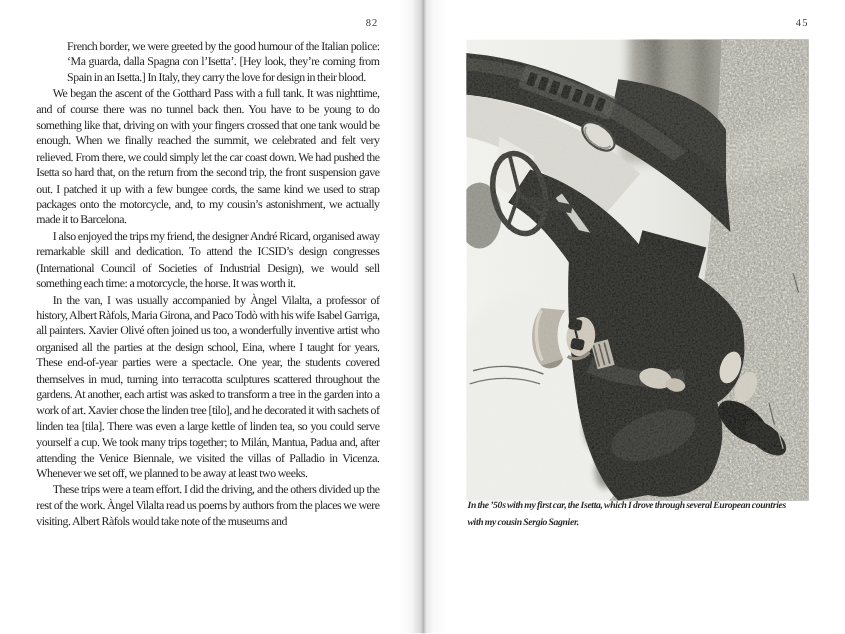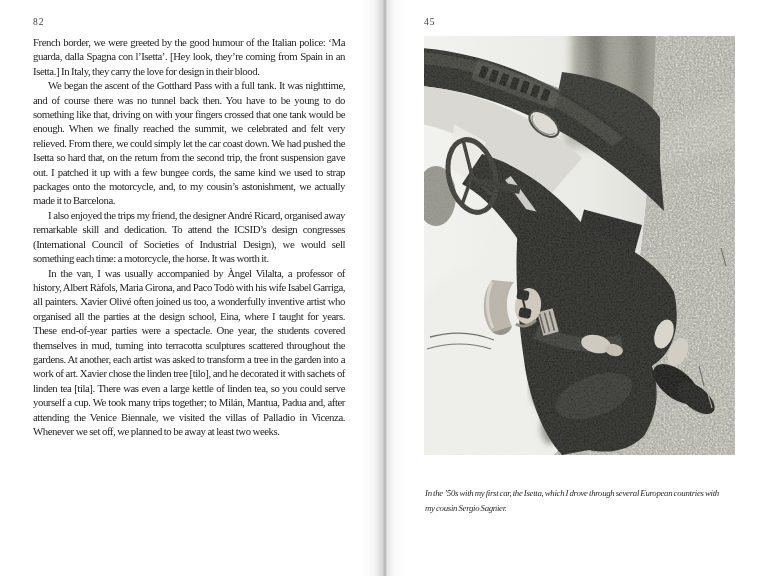--- a/index.html
+++ b/index.html
@@ -4,40 +4,40 @@
 <style>
   html,body{margin:0;padding:0;}
   body{
     width:768px;height:576px;position:relative;overflow:hidden;
     background:#ffffff;
     font-family:"Liberation Serif", serif;
   }
   .spread{position:absolute;inset:0;}
   .pagenum{
     position:absolute;top:17px;font-size:9.5px;color:#3a3a3a;
-    letter-spacing:1px;text-align:left;width:311px;
+    letter-spacing:1px;text-align:right;width:311px;
   }
   .pagenum.left{left:33px;}
   .pagenum.right{left:424px;}
   .body-text{
     position:absolute;left:33px;top:35px;width:312px;
     font-size:10.8px;line-height:14.4px;color:#1f1f1f;
     text-align:justify;letter-spacing:-0.45px;word-spacing:-0.3px;
     hyphens:auto;-webkit-hyphens:auto;
   }
   .body-text p{margin:0;text-indent:15px;}
-  .body-text p.no-indent{text-indent:0;}
+  .body-text p.no-indent{text-indent:0;margin-left:28px;}
   .photo-wrap{
     position:absolute;left:424px;top:36px;width:311px;height:419px;margin:0;
   }
   .photo-wrap svg{display:block;}
   .caption{
-    position:absolute;left:425px;top:486px;width:302px;
+    position:absolute;left:425px;top:452px;width:302px;
     font-style:italic;font-size:8.8px;line-height:15.2px;color:#2b2b2b;
-    letter-spacing:-0.3px;word-spacing:-0.6px;
+    letter-spacing:-0.3px;word-spacing:-0.6px;font-weight:bold;
   }
   .gutter{
     position:absolute;left:362px;top:0;width:44px;height:576px;pointer-events:none;
     background:linear-gradient(90deg,
       rgba(140,140,140,0) 0%,
       rgba(140,140,140,0.08) 28%,
       rgba(110,110,110,0.28) 47%,
       rgba(75,75,75,0.42) 52%,
       rgba(140,140,140,0.20) 58%,
       rgba(185,185,185,0.08) 74%,
@@ -49,20 +49,21 @@
 
 <div class="spread">
 
   <section>
     <div class="pagenum left">82</div>
     <div class="body-text">
       <p class="no-indent">French border, we were greeted by the good humour of the Italian police: ‘Ma guarda, dalla Spagna con l’Isetta’. [Hey look, they’re coming from Spain in an Isetta.] In Italy, they carry the love for design in their blood.</p>
       <p>We began the ascent of the Gotthard Pass with a full tank. It was nighttime, and of course there was no tunnel back then. You have to be young to do something like that, driving on with your fingers crossed that one tank would be enough. When we finally reached the summit, we celebrated and felt very relieved. From there, we could simply let the car coast down. We had pushed the Isetta so hard that, on the return from the second trip, the front suspension gave out. I patched it up with a few bungee cords, the same kind we used to strap packages onto the motorcycle, and, to my cousin’s astonishment, we actually made it to Barcelona.</p>
       <p>I also enjoyed the trips my friend, the designer André Ricard, organised away remarkable skill and dedication. To attend the ICSID’s design congresses (International Council of Societies of Industrial Design), we would sell something each time: a motorcycle, the horse. It was worth it.</p>
       <p>In the van, I was usually accompanied by Àngel Vilalta, a professor of history, Albert Ràfols, Maria Girona, and Paco Todò with his wife Isabel Garriga, all painters. Xavier Olivé often joined us too, a wonderfully inventive artist who organised all the parties at the design school, Eina, where I taught for years. These end-of-year parties were a spectacle. One year, the students covered themselves in mud, turning into terracotta sculptures scattered throughout the gardens. At another, each artist was asked to transform a tree in the garden into a work of art. Xavier chose the linden tree [tilo], and he decorated it with sachets of linden tea [tila]. There was even a large kettle of linden tea, so you could serve yourself a cup. We took many trips together; to Milán, Mantua, Padua and, after attending the Venice Biennale, we visited the villas of Palladio in Vicenza. Whenever we set off, we planned to be away at least two weeks.</p>
+      <p>These trips were a team effort. I did the driving, and the others divided up the rest of the work. Àngel Vilalta read us poems by authors from the places we were visiting. Albert Ràfols would take note of the museums and</p>
     </div>
   </section>
 
   <section>
     <div class="pagenum right">45</div>
 
     <figure class="photo-wrap">
 
       <svg viewBox="0 0 311 419" width="311" height="419" role="img">
         <defs>

